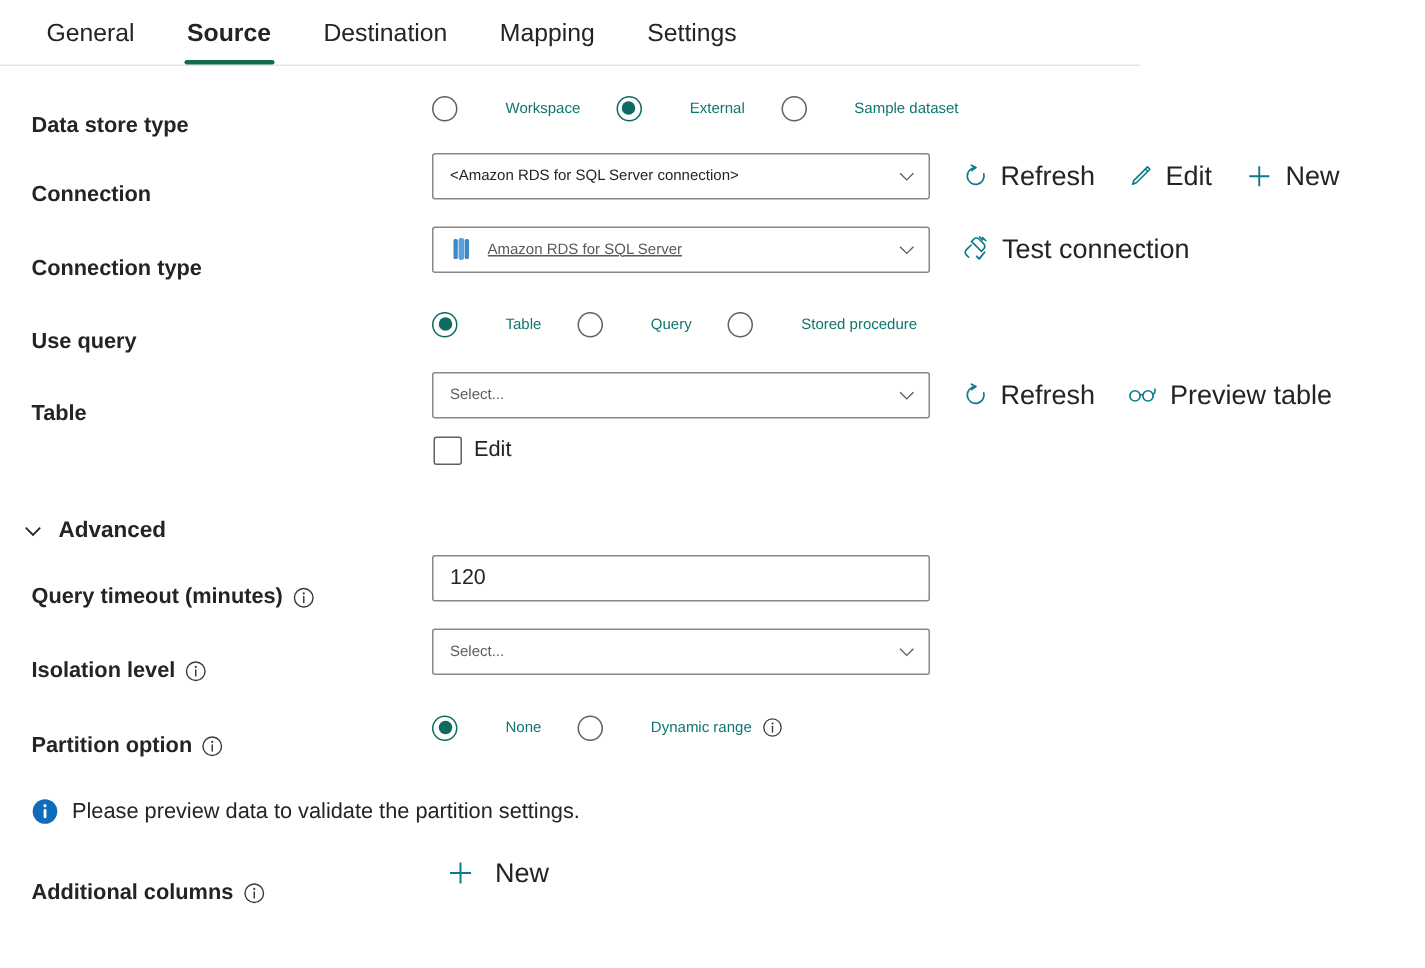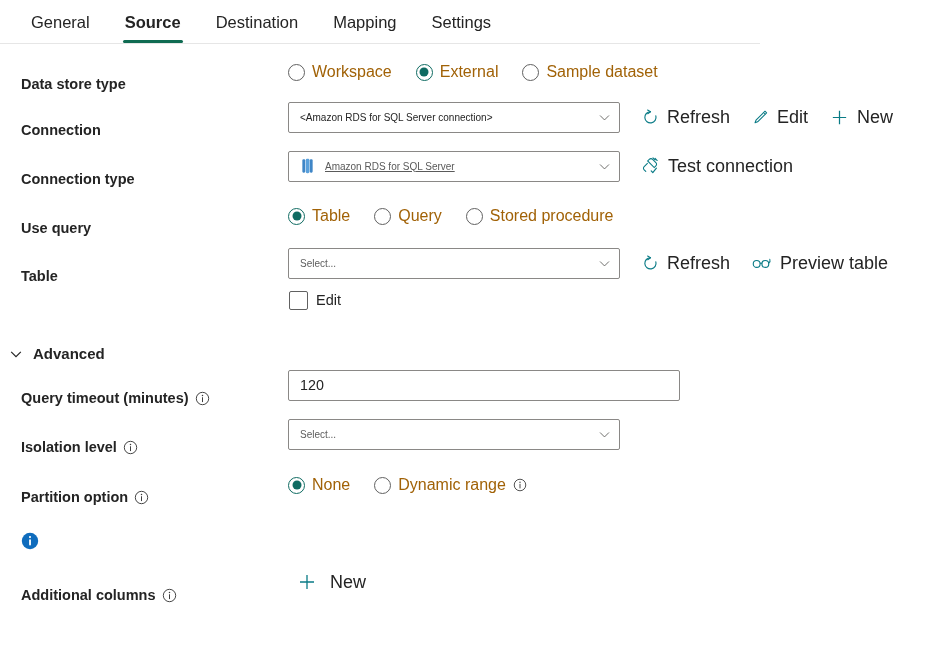--- a/index.html
+++ b/index.html
@@ -60,21 +60,21 @@
     display: inline-block; position: relative; flex: none;
     margin-right: 7px;
   }
   .radio.checked { border-color: #0f6b62; border-width: 1.6px; }
   .radio.checked::after {
     content: "";
     position: absolute; left: 50%; top: 50%;
     width: 9px; height: 9px; border-radius: 50%;
     background: #0f6b62; transform: translate(-50%, -50%);
   }
-  .radio-label { font-size: 16px; color: #a16207; }
+  .radio-label { font-size: 10px; color: #0f766e; margin-left: 25px; }
 
   
   .checkbox-opt { display: flex; align-items: center; cursor: pointer; }
   .checkbox {
     width: 19px; height: 19px; border: 1.3px solid #616161;
     background: #fff; border-radius: 2px; flex: none; margin-right: 8px;
   }
   .checkbox-label { font-size: 14.5px; color: #242424; }
 
   
@@ -86,41 +86,41 @@
     padding: 0 8px 0 11px;
     cursor: pointer;
   }
   .dd-icon { flex: none; margin-right: 10px; display: flex; align-items: center; }
   .dd-text { flex: 1; font-size: 10px; color: #242424; white-space: nowrap; overflow: hidden; }
   .dd-text.placeholder { color: #5d5d5d; }
   .dd-text.muted { color: #5a5a5a; text-decoration: underline; }
   .dd-chevron { flex: none; color: #605e5c; display: flex; align-items: center; }
 
   .textbox {
-    width: 392px; height: 31px;
+    width: 332px; height: 31px;
     border: 1px solid #8a8886; border-radius: 2px;
     background: #fff;
     display: flex; align-items: center;
     padding: 0 11px;
     font-size: 14.3px; color: #242424;
   }
 
   
   .actions { display: flex; align-items: center; }
   .action {
     display: flex; align-items: center; gap: 8px;
     margin-right: 22px; cursor: pointer; white-space: nowrap;
   }
   .action:last-child { margin-right: 0; }
   .action-icon { display: flex; align-items: center; color: #0a7b86; flex: none; }
   .action-label { font-size: 18px; color: #242424; }
 
   
   .section-header {
-    position: absolute; left: 9px;
+    position: absolute; left: 15px;
     display: flex; align-items: center; gap: 10px; cursor: pointer;
   }
   .section-title { font-size: 15px; font-weight: bold; color: #242424; }
 
   
   .info-icon { display: inline-flex; align-items: center; color: #3a3a3a; flex: none; }
 
   
   .info-msg {
     position: absolute; left: 21px;
@@ -390,20 +390,21 @@
     </div>
 
     <div class="info-msg" style="top:488px;">
       <span class="info-msg-icon">
         <svg width="18" height="18" viewBox="0 0 18 18">
           <circle cx="9" cy="9" r="8.2" fill="#0f6cbd"></circle>
           <circle cx="9" cy="5.1" r="1.05" fill="#ffffff"></circle>
           <rect x="8.1" y="7.3" width="1.85" height="6.2" rx="0.9" fill="#ffffff"></rect>
         </svg>
       </span>
+      <span class="info-msg-text">Please preview data to validate the partition settings.</span>
     </div>
 
     <div class="row" style="top:538px;">
       <div class="label" style="top:5px;">
         <span>Additional columns</span>
         <span class="info-icon">
           <svg width="15" height="15" viewBox="0 0 16 16">
             <circle cx="8" cy="8" r="6.6" fill="none" stroke="currentColor" stroke-width="1"></circle>
             <circle cx="8" cy="4.9" r="0.78" fill="currentColor"></circle>
             <path d="M8 7.1 L8 11.4" stroke="currentColor" stroke-width="1.05" stroke-linecap="round"></path>

